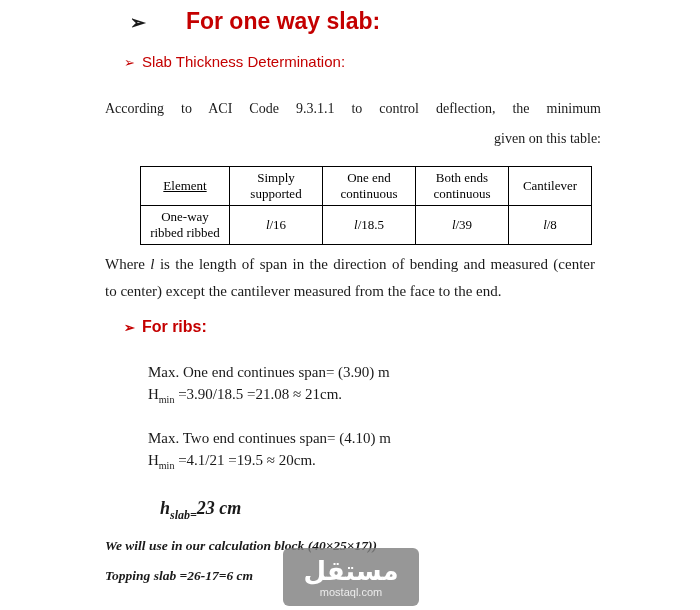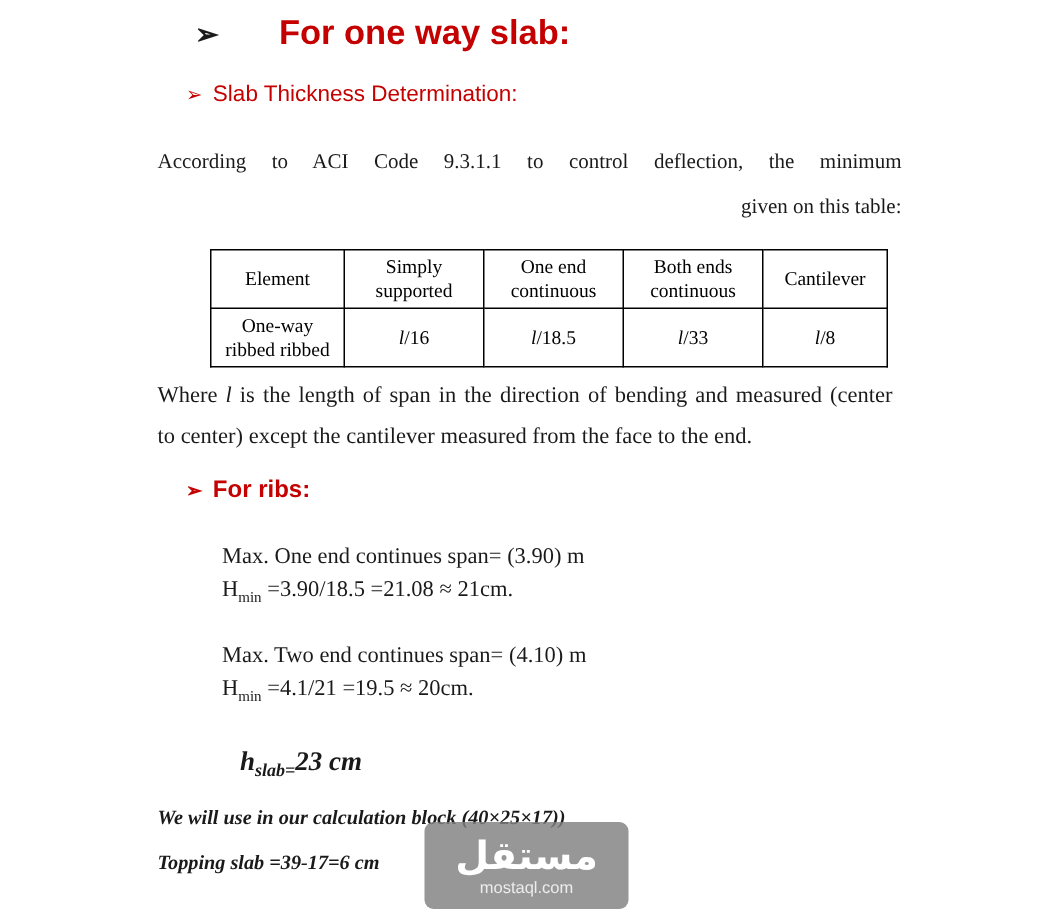--- a/index.html
+++ b/index.html
@@ -53,21 +53,21 @@
     color:#000;
   }
   .doc-table th, .doc-table td {
     border:1px solid #000;
     font-weight:normal;
     text-align:center;
     vertical-align:middle;
     padding:3px 5px;
     line-height:16px;
   }
-  .col-element { width:78px; }
+  .col-element { width:78px;text-decoration:underline; }
   .col-mid { width:82px; }
   .col-cant { width:72px; }
   .doc-table td { height:32px; }
   .doc-table th { height:32px; }
   .var { font-style:italic; }
 
   
   .where { margin:6px 105px 0 105px; font-size:15px; line-height:27px; }
 
   
@@ -144,21 +144,21 @@
         <th class="col-mid">One end continuous</th>
         <th class="col-mid">Both ends continuous</th>
         <th class="col-cant">Cantilever</th>
       </tr>
     </thead>
     <tbody>
       <tr>
         <td>One-way ribbed ribbed</td>
         <td><span class="var">l</span><span>/16</span></td>
         <td><span class="var">l</span><span>/18.5</span></td>
-        <td><span class="var">l</span><span>/33</span></td>
+        <td><span class="var">l</span><span>/39</span></td>
         <td><span class="var">l</span><span>/8</span></td>
       </tr>
     </tbody>
   </table>
 
   <div class="where">
     <div class="line-justify"><span>Where </span><span class="var">l</span><span> is the length of span in the direction of bending and measured (center</span></div>
     <div>to center) except the cantilever measured from the face to the end.</div>
   </div>
 
@@ -172,20 +172,20 @@
     <div class="calc-gap"></div>
     <div>Max. Two end continues span= (4.10) m</div>
     <div><span>H</span><sub class="small">min</sub><span> =4.1/21 =19.5 ≈ 20cm.</span></div>
   </div>
 
   <div class="result">
     <span>h</span><sub class="small">slab=</sub><span>23 cm</span>
   </div>
 
   <div class="note1">We will use in our calculation block (40×25×17))</div>
-  <div class="note2">Topping slab =39-17=6 cm</div>
+  <div class="note2">Topping slab =26-17=6 cm</div>
 
   <div class="watermark">
     <div class="ar">مستقل</div>
     <div class="dom">mostaql.com</div>
   </div>
 
 </div>
 
 </body></html>

